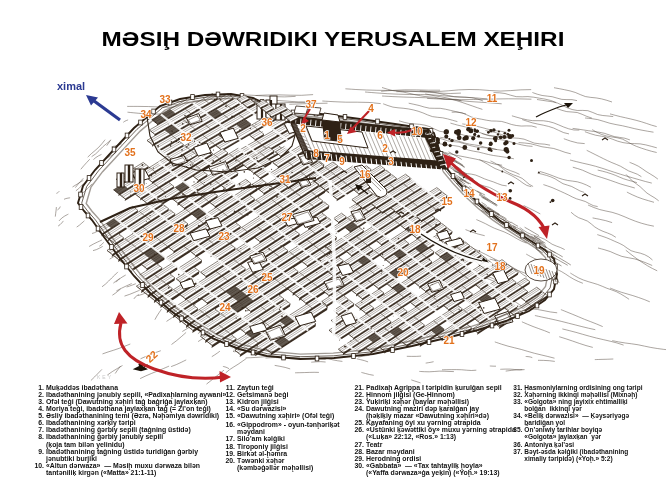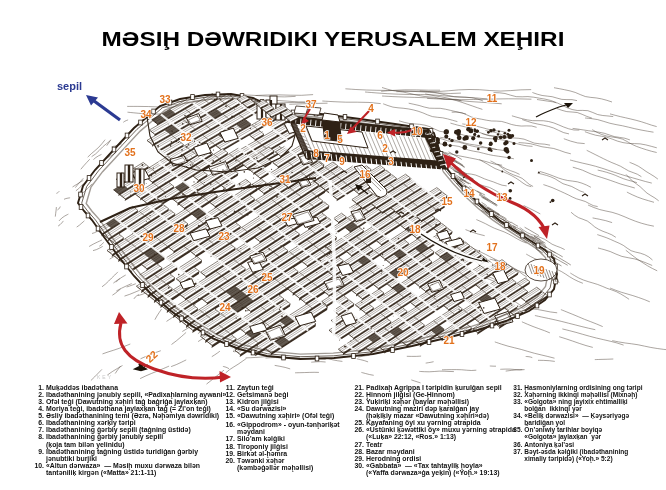--- a/index.html
+++ b/index.html
@@ -8,21 +8,21 @@
 .leg{position:absolute;font-size:6.9px;line-height:7.12px;font-weight:bold;color:#111;transform:scaleX(1);transform-origin:0 0}
 .li{white-space:nowrap}
 .n{display:inline-block;text-align:right;margin-right:2px}
 .t{display:inline-block;vertical-align:top}
 #map{position:absolute;left:0;top:0}
 </style></head>
 <body>
 
 <div class="title">MƏSIḨ DƏWRIDIKI YERUSALEM XEḨIRI</div>
 
-<div class="ximal">sepil</div>
+<div class="ximal">ximal</div>
 
 <svg id="map" width="666" height="490" viewBox="0 0 666 490">
 
 <path d="M120,120 L90,98" stroke="#2b3a92" stroke-width="3.2" fill="none"></path>
 <path d="M86,95 l12,2.5 -7,8 z" fill="#2b3a92"></path>
 
 <g stroke="#2e2115" stroke-width="0.5" fill="none" opacity="0.8">
 <path d="M399.0,120.8 Q399.0,120.8 404.1,122.3 Q409.1,123.8 414.5,123.9 Q419.9,124.1 425.0,125.2 Q430.2,126.3 434.9,129.2 Q439.7,132.0 445.0,132.1"></path>
 <path d="M398.0,149.7 Q398.0,149.7 403.6,151.2 Q409.2,152.7 414.8,154.6 Q420.3,156.5 426.2,157.1 Q432.1,157.7 437.5,160.1 Q442.8,162.6 448.3,164.6"></path>
 <path d="M481.7,133.4 Q481.7,133.4 486.9,134.8 Q492.1,136.2 497.4,136.8 Q502.7,137.3 508.1,137.6 Q513.4,137.9 518.8,138.3 Q524.1,138.6 529.1,141.1 Q534.1,143.7 539.5,143.8 Q544.9,143.9 550.1,145.2"></path>

